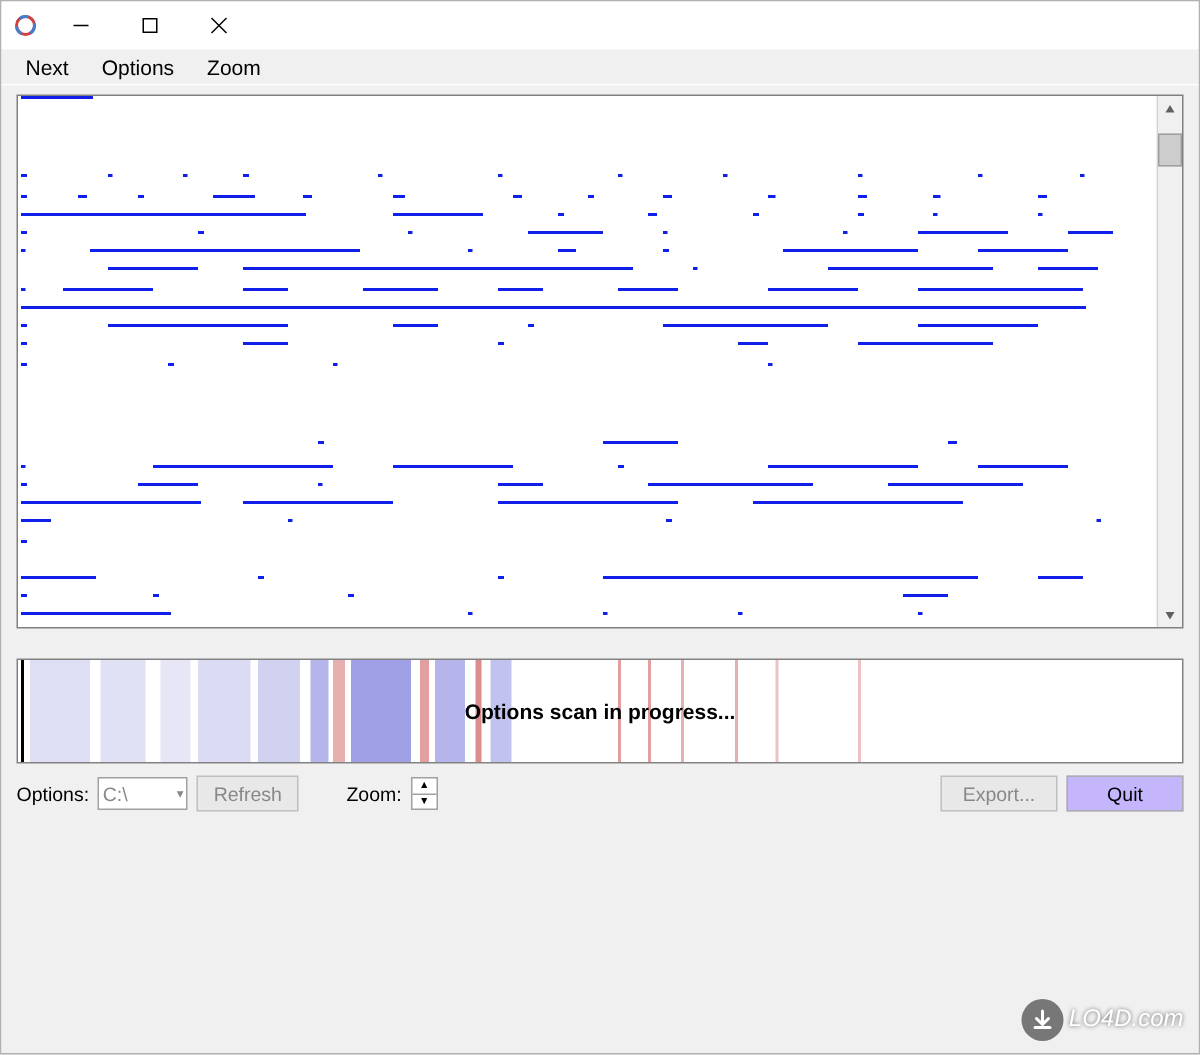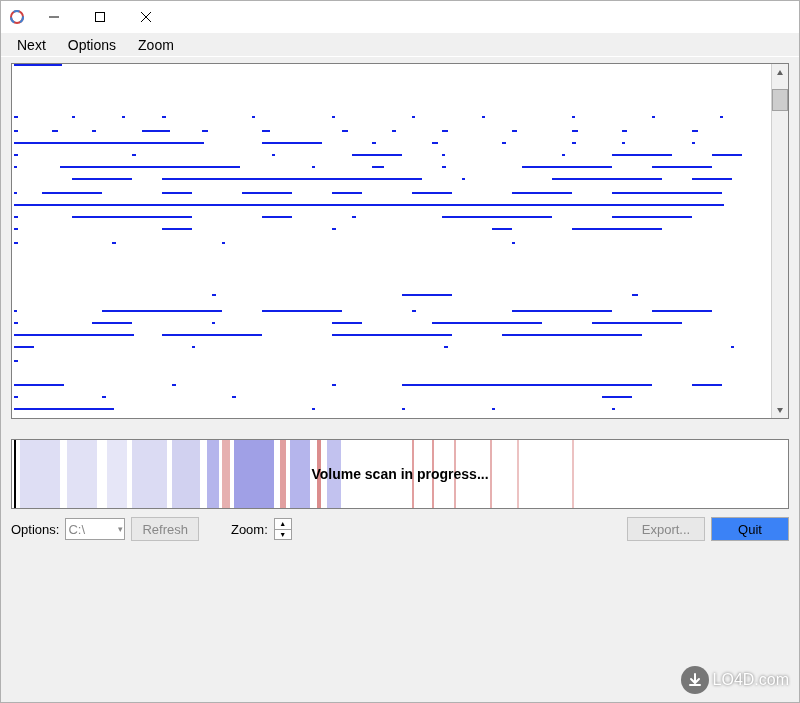--- a/index.html
+++ b/index.html
@@ -10,42 +10,42 @@
 .titlebar .title { font-size: 13px; color: #000; flex: 1; }
 .titlebar .winbtns { display: flex; height: 100%; }
 .titlebar .winbtn { width: 46px; display: flex; align-items: center; justify-content: center; }
 .titlebar .winbtn svg { width: 12px; height: 12px; }
 .menubar { height: 24px; display: flex; align-items: center; padding: 0 6px; gap: 2px; background: #f0f0f0; border-bottom: 1px solid #fff; }
 .menubar .menuitem { padding: 2px 10px; font-size: 14px; }
 .client { flex: 1; background: #f0f0f0; padding: 6px 10px 10px; display: flex; flex-direction: column; gap: 8px; position: relative; }
 .row { display: flex; align-items: center; gap: 6px; }
 .lbl { font-size: 13px; }
 .txt { flex: 1; height: 22px; background: #fff; border: 1px solid #a0a0a0; font-size: 13px; padding: 0 4px; }
-.btn { height: 24px; min-width: 60px; background: #3b82f6; border: 1px solid #adadad; font-size: 13px; padding: 0 10px; display: inline-flex; align-items: center; justify-content: center; }
+.btn { height: 24px; min-width: 60px; background: #c4b5fd; border: 1px solid #adadad; font-size: 13px; padding: 0 10px; display: inline-flex; align-items: center; justify-content: center; }
 .btn.disabled { color: #888; border-color: #c0c0c0; background: #e8e8e8; }
 .btn.small { min-width: 28px; padding: 0; }
 .diskmap-wrap { display: flex; border: 1px solid #808080; height: 356px; }
 .diskmap { flex: 1; background: #fff; position: relative; overflow: hidden; }
 .diskmap .seg { position: absolute; height: 2px; background: #1020e8; }
 .vscroll { width: 17px; background: #f0f0f0; border-left: 1px solid #d0d0d0; display: flex; flex-direction: column; }
 .vscroll .arrow { height: 17px; display: flex; align-items: center; justify-content: center; }
 .vscroll .track { flex: 1; position: relative; }
 .vscroll .thumb { position: absolute; left: 0; right: 0; top: 8px; height: 22px; background: #cdcdcd; border: 1px solid #a0a0a0; }
 .strip-wrap { border: 1px solid #808080; height: 70px; background: #fff; position: relative; overflow: hidden; }
 .strip { position: absolute; inset: 0; }
 .strip .bar { position: absolute; top: 0; bottom: 0; }
 .strip-label { position: absolute; left: 0; right: 0; top: 0; bottom: 0; display: flex; align-items: center; justify-content: center; font-weight: bold; font-size: 14px; }
 .footer-row { display: flex; align-items: center; gap: 6px; }
 .footer-row .spacer { flex: 1; }
 .sel { height: 22px; width: 60px; background: #fff; border: 1px solid #a0a0a0; font-size: 13px; padding: 0 2px; display: inline-flex; align-items: center; justify-content: space-between; color: #888; }
 .sel .chev { font-size: 9px; color: #888; }
 .spin { width: 18px; height: 22px; border: 1px solid #a0a0a0; background: #fff; display: flex; flex-direction: column; }
 .spin .sp { flex: 1; display: flex; align-items: center; justify-content: center; font-size: 7px; }
 .spin .sp + .sp { border-top: 1px solid #a0a0a0; }
-.watermark { position: absolute; right: 10px; bottom: 8px; display: flex; align-items: center; gap: 4px; color: #fff; text-shadow: 0 0 3px rgba(0,0,0,.6); font-size: 16px; pointer-events: none; }
+.watermark { position: absolute; right: 10px; bottom: 8px; display: flex; align-items: center; gap: 4px; color: #fff; text-shadow: 0 0 3px rgba(0,0,0,.6); font-size: 16px; pointer-events: none; font-style: italic; }
 .watermark .wm-icon { width: 28px; height: 28px; background: #777; border-radius: 50%; display:flex; align-items:center; justify-content:center; }
 </style>
 </head>
 <body>
 
 <div class="window">
 
   <div class="titlebar">
     <span class="app-icon">
       <svg viewBox="0 0 16 16">
@@ -234,21 +234,21 @@
           <div class="bar" style="left: 278px; width: 20px; background: rgba(120, 120, 220, 0.55);"></div>
           <div class="bar" style="left: 305px; width: 4px; background: rgba(200, 80, 80, 0.65);"></div>
           <div class="bar" style="left: 315px; width: 14px; background: rgba(120, 120, 220, 0.45);"></div>
           <div class="bar" style="left: 400px; width: 2px; background: rgba(200, 80, 80, 0.55);"></div>
           <div class="bar" style="left: 420px; width: 2px; background: rgba(200, 80, 80, 0.55);"></div>
           <div class="bar" style="left: 442px; width: 2px; background: rgba(200, 80, 80, 0.45);"></div>
           <div class="bar" style="left: 478px; width: 2px; background: rgba(200, 80, 80, 0.45);"></div>
           <div class="bar" style="left: 505px; width: 2px; background: rgba(200, 80, 80, 0.35);"></div>
           <div class="bar" style="left: 560px; width: 2px; background: rgba(200, 80, 80, 0.35);"></div>
         </div>
-      <div class="strip-label">Volume scan in progress...</div>
+      <div class="strip-label">Options scan in progress...</div>
     </div>
 
     <div class="footer-row">
       <span class="lbl">Options:</span>
       <div class="sel">
         <span>C:\</span>
         <span class="chev">▾</span>
       </div>
       <button class="btn disabled">Refresh</button>
       <span style="width:20px"></span>

